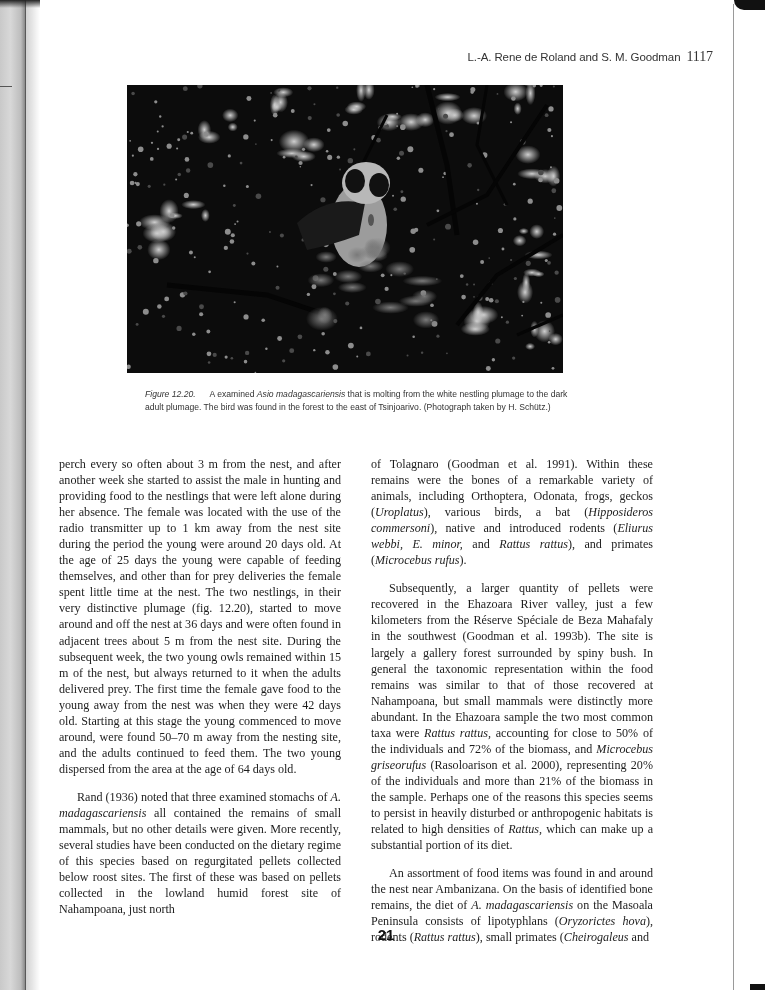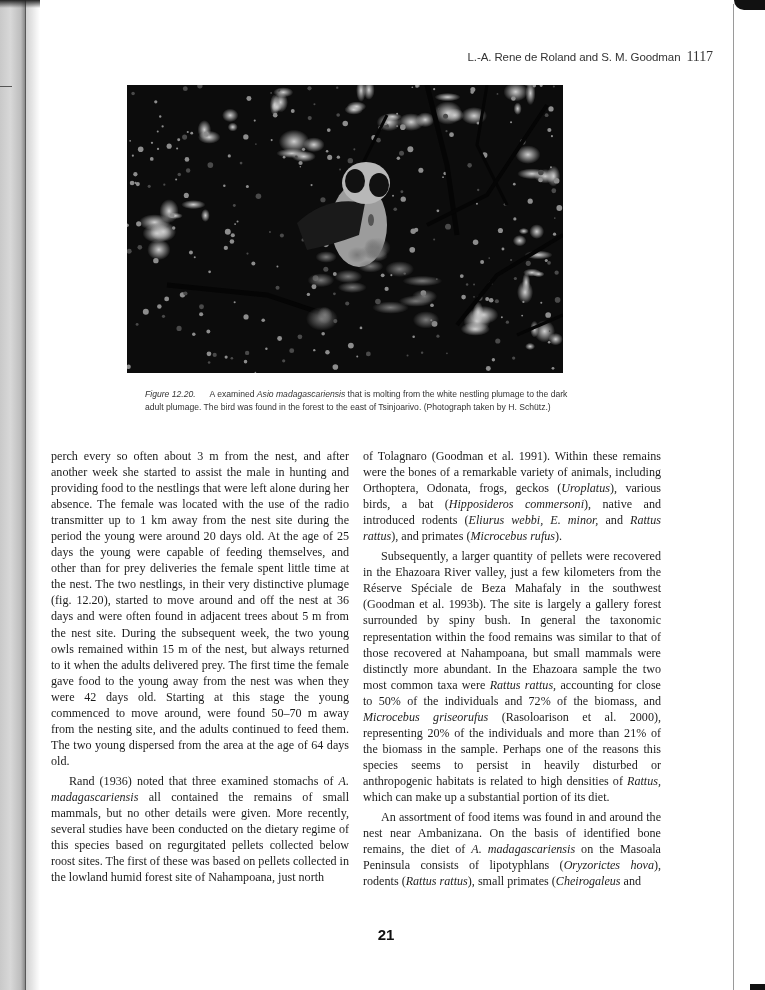--- a/index.html
+++ b/index.html
@@ -50,21 +50,21 @@
     font-family: "Liberation Sans", "DejaVu Sans", sans-serif; font-size: 8.6px; line-height: 12.5px; color: #333;
   }
   .caption .fig { font-style: italic; margin-right: 12px; }
   .caption em { font-style: italic; }
   .col {
     position: absolute; top: 444px; width: 306px;
     font-size: 12.1px; line-height: 16.05px; text-align: justify; color: #1c1c1c;
   }
   .col.left { left: 47px; }
   .col.right { left: 359px; font-family: Liberation Serif, serif; }
-  .col p { margin: 4px; }
+  .col p { margin: 12px; }
   .col p.indent { text-indent: 18px; }
   .col em { font-style: italic; }
   .folio {
     position: absolute; left: 366px; top: 926px; width: 40px; text-align: center;
     font-family: "Liberation Sans", "DejaVu Sans", sans-serif; font-weight: bold; font-size: 15px; color: #111;
   }
 </style>
 </head>
 <body>
 

